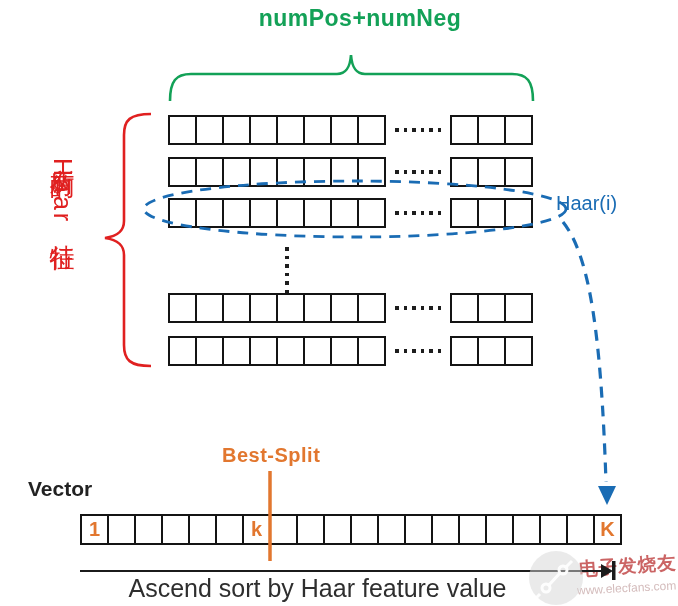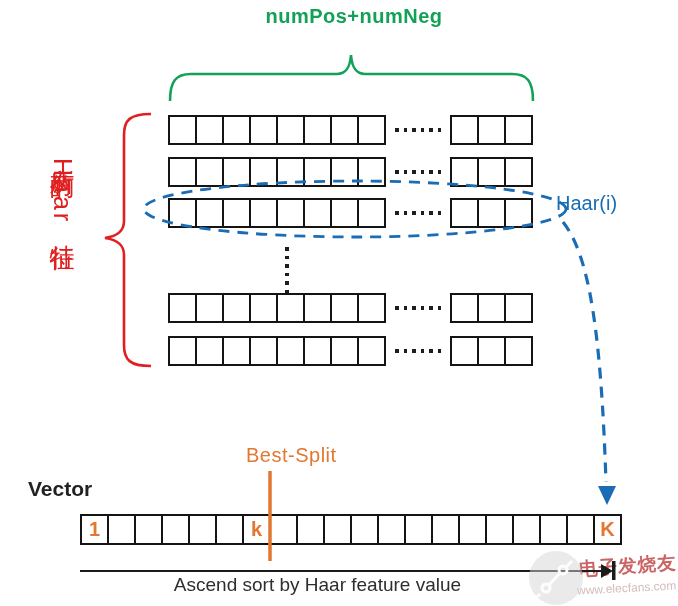--- a/index.html
+++ b/index.html
@@ -4,49 +4,49 @@
 <style>
   * { box-sizing: border-box; }
   html,body { margin:0; padding:0; background:#fff; }
   .canvas {
     position:relative; width:678px; height:606px; background:#ffffff;
     font-family:"Liberation Sans","DejaVu Sans",sans-serif; overflow:hidden;
   }
   .abs { position:absolute; }
 
   .title {
-    left:204px; top:5px; width:300px; text-align:center;
-    font-size:20px; font-weight:bold; letter-spacing:.5px; color:#13a157;
+    left:210px; top:5px; width:300px; text-align:center;
+    font-size:23px; font-weight:bold; letter-spacing:.5px; color:#13a157;
   }
   .left-label {
     left:49px; top:149px; writing-mode:vertical-rl; text-orientation:mixed;
     font-size:25px; line-height:1.02; letter-spacing:3px; color:#e02020;
   }
 
   .frow { position:absolute; left:168px; display:flex; align-items:center; height:30px; }
   .cellgroup { display:flex; }
   .cell { width:29px; height:30px; background:#fff; border:2px solid #141414; margin-left:-2px; }
   .cell:first-child { margin-left:0; }
   .hdots { width:64px; display:flex; justify-content:center; align-items:center; gap:5px; }
   .dot { width:3.5px; height:3.5px; background:#1d1d1d; }
   .vdots { left:285px; top:247px; display:flex; flex-direction:column; gap:5px; }
 
   .haar-label { left:556px; top:192px; font-size:20px; color:#1a6cb4; }
 
-  .best-split { left:222px; top:444px; font-size:20px; font-weight:normal; letter-spacing:.5px; color:#e2772f;margin-left:24px; }
+  .best-split { left:222px; top:444px; font-size:20px; font-weight:bold; letter-spacing:.5px; color:#e2772f; }
   .vector-title { left:28px; top:477px; font-size:21px; color:#222;font-weight:bold; }
   .vector-row { left:80px; top:514px; display:flex; }
   .vcell {
     width:29px; height:31px; border:2px solid #141414; margin-left:-2px; background:#fff;
     display:flex; align-items:center; justify-content:center;
     font-size:20px; font-weight:bold;
   }
   .vcell:first-child { margin-left:0; }
 
-  .caption { left:85px; top:574px; width:465px; text-align:center; font-size:19px; color:#2e2e2e; }
+  .caption { left:85px; top:574px; width:465px; text-align:center; font-size:25px; color:#2e2e2e; }
 
   .wm-brand { left:579px; top:553px; font-size:18.5px; font-weight:bold; color:#c24a4a;
               opacity:.85; transform:rotate(-4deg); letter-spacing:1px; }
   .wm-url   { left:577px; top:581px; font-size:12px; color:#d4bcbc; transform:rotate(-3deg); }
 
   svg.overlay { position:absolute; left:0; top:0; pointer-events:none; }
 </style>
 </head>
 <body>
 

